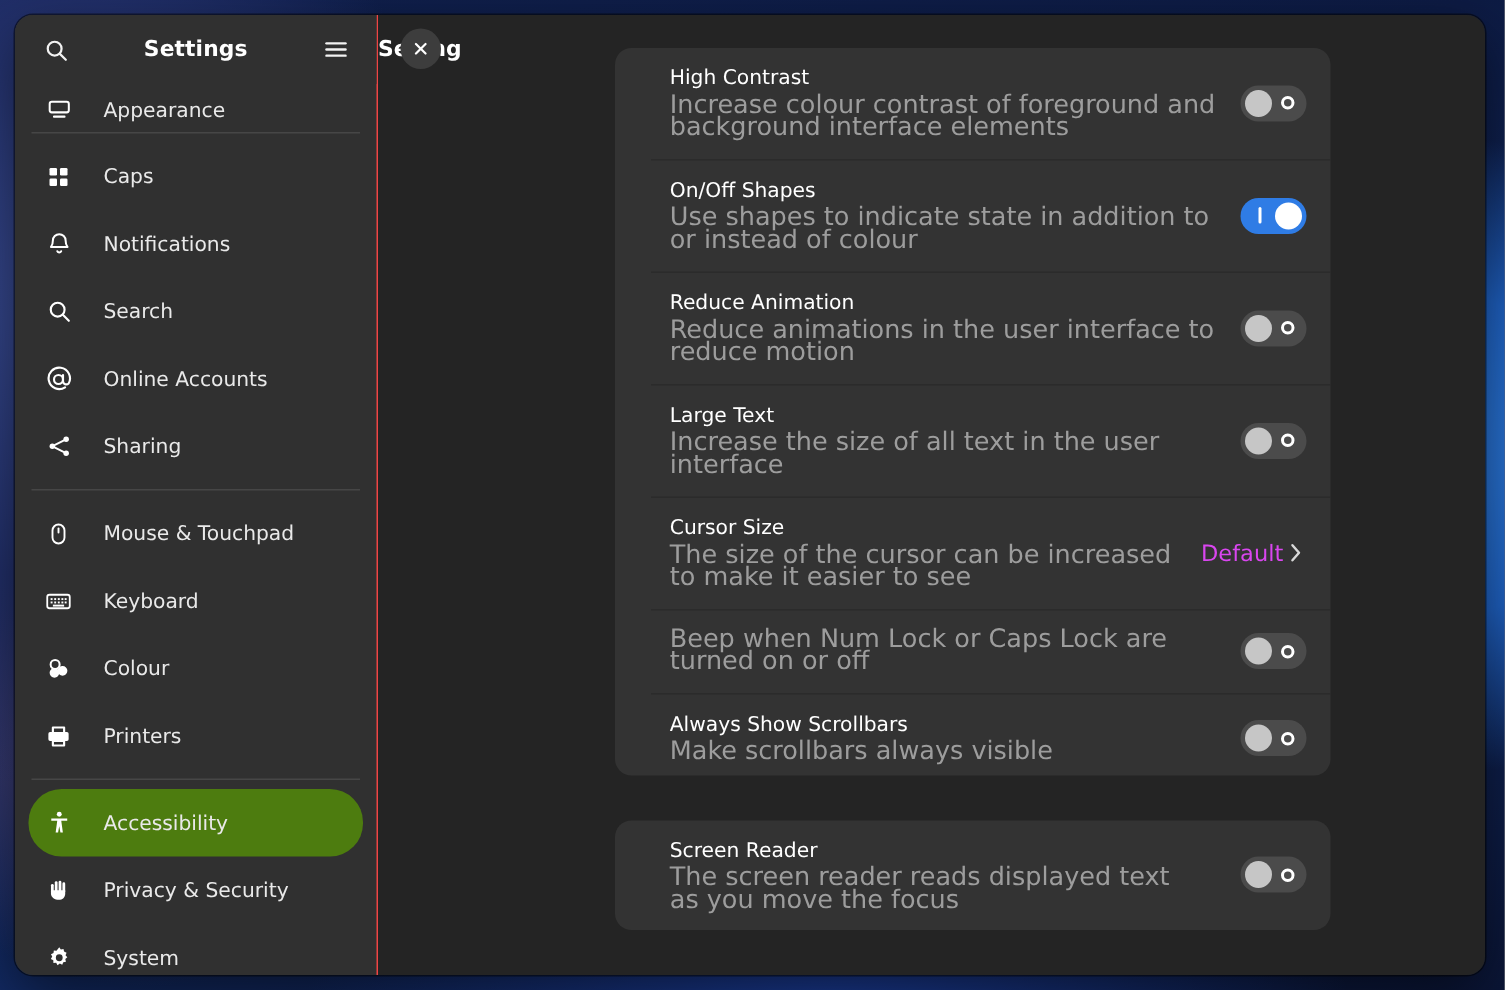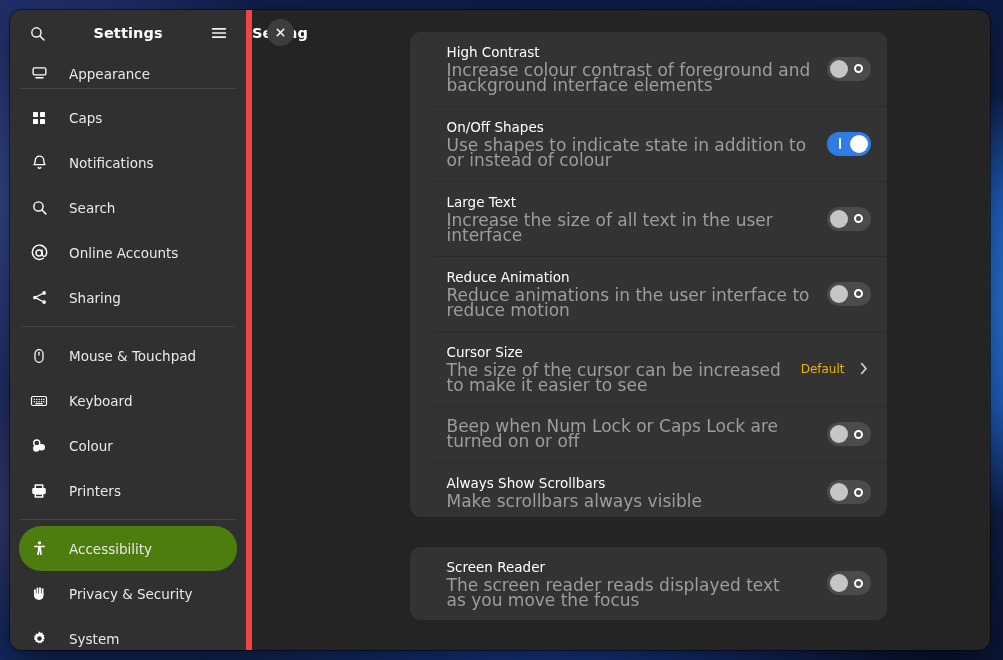--- a/index.html
+++ b/index.html
@@ -34,21 +34,21 @@
     box-shadow: 0 14px 38px rgba(0,0,0,.55), 0 0 0 1px rgba(0,0,0,.5);
   }
 
   
   .sidebar {
     width: 242px;
     flex: 0 0 242px;
     background: #303030;
     display: flex;
     flex-direction: column;
-    border-right: 6px solid #ef4444;
+    border-right: 1px solid #ef4444;
   }
 
   .sidebar-header {
     height: 46px;
     flex: 0 0 46px;
     display: flex;
     align-items: center;
     padding: 0 14px;
     background: #303030;
   }
@@ -178,23 +178,22 @@
     line-height: 17px;
     margin-bottom: 2px;
   }
   .row-sub {
     color: #9d9d9d;
     font-size: 17px;
     line-height: 15px;
   }
 
   .row-value {
-    color: #eab308;
-    font-size: 12px;
-    margin-right: 11px;
+    color: #d946ef;
+    font-size: 15px;
     white-space: nowrap;
   }
   .chev {
     color: #d8d8d8;
     display: flex;
     align-items: center;
   }
 
   
   .switch {
@@ -464,35 +463,35 @@
           <div class="switch on">
             <div class="knob"></div>
             <div class="mark">
                 <div class="bar"></div>
               </div>
           </div>
         </div>
 
         <div class="row">
           <div class="row-text">
+            <div class="row-title">Reduce Animation</div>
+            <div class="row-sub">Reduce animations in the user interface to reduce motion</div>
+          </div>
+          <div class="switch">
+            <div class="knob"></div>
+            <div class="mark">
+                <div class="ring"></div>
+              </div>
+          </div>
+        </div>
+
+        <div class="row">
+          <div class="row-text">
             <div class="row-title">Large Text</div>
             <div class="row-sub">Increase the size of all text in the user interface</div>
-          </div>
-          <div class="switch">
-            <div class="knob"></div>
-            <div class="mark">
-                <div class="ring"></div>
-              </div>
-          </div>
-        </div>
-
-        <div class="row">
-          <div class="row-text">
-            <div class="row-title">Reduce Animation</div>
-            <div class="row-sub">Reduce animations in the user interface to reduce motion</div>
           </div>
           <div class="switch">
             <div class="knob"></div>
             <div class="mark">
                 <div class="ring"></div>
               </div>
           </div>
         </div>
 
         <div class="row">

